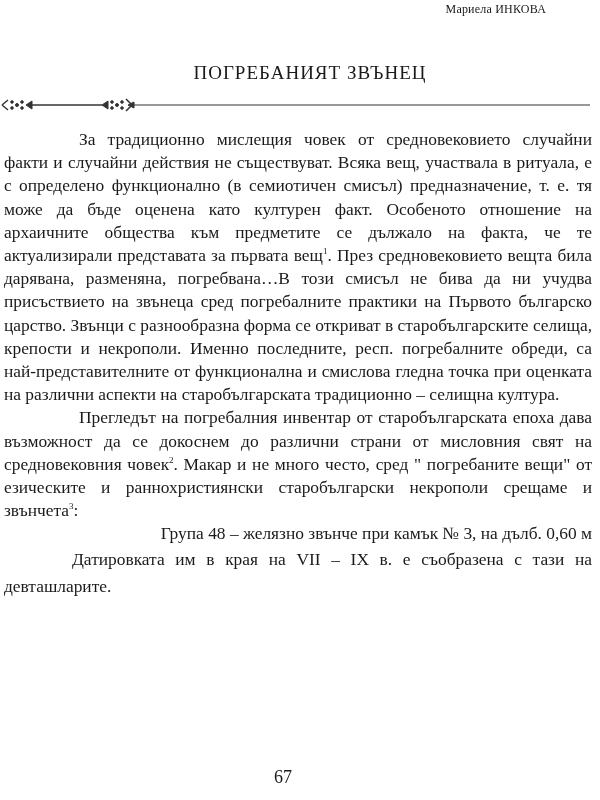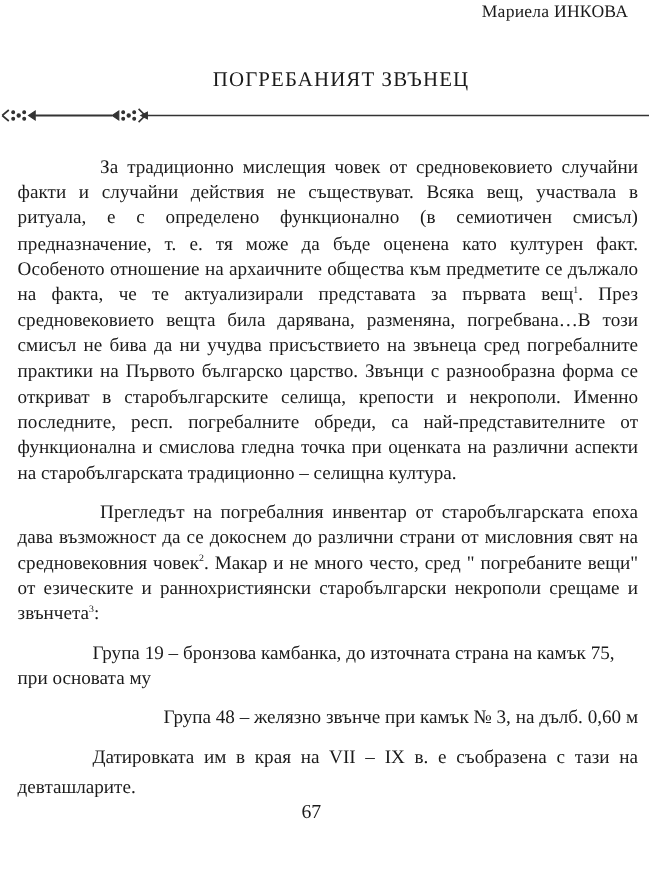--- a/index.html
+++ b/index.html
@@ -1,40 +1,40 @@
 <!DOCTYPE html>
 <html><head>
 <meta charset="utf-8">
 <style>
   html, body { margin:0; padding:0; }
   body {
     width:600px; height:800px; background:#ffffff; position:relative; overflow:hidden;
     font-family:"Liberation Serif","DejaVu Serif",serif; color:#1a1a1a;
   }
   .running-head {
-    position:absolute; top:2px; right:29px;
-    font-size:16px; letter-spacing:0.2px;
+    position:absolute; top:2px; right:54px;
+    font-size:12px; letter-spacing:0.2px;
   }
   .title {
     position:absolute; top:62px; left:0; width:600px; text-align:center;
     font-size:19px; letter-spacing:1px; padding-left:20px; box-sizing:border-box;
   }
   .rule {
     position:absolute; top:97px; left:0; width:592px; height:16px;
   }
   .text {
     position:absolute; top:128px; left:4px; width:588px;
     font-size:17.4px; line-height:23.2px; text-align:justify;
   }
-  .text p { margin:12px; }
+  .text p { margin:0; }
   .ind { text-indent:75px; }
   .ind2 { text-indent:68px; }
   sup { font-size:9px; line-height:0; }
   .pageno {
-    position:absolute; top:728px; left:0; width:548px; text-align:center;
+    position:absolute; top:767px; left:0; width:548px; text-align:center;
     font-size:18px; padding-left:18px; box-sizing:border-box;
   }
 </style>
 </head>
 <body>
 
 <div class="running-head">Мариела ИНКОВА</div>
 
 <div class="title">ПОГРЕБАНИЯТ ЗВЪНЕЦ</div>
 
@@ -56,18 +56,17 @@
       <circle cx="122" cy="11" r="1.3"></circle>
     <path d="M126 2 L132 8 L126 14" stroke-width="1.5" fill="none"></path>
     <path d="M128 8 L134 5 L134 11 Z"></path>
     <line x1="134" y1="8" x2="590" y2="8" stroke-width="1.2"></line>
   </g>
 </svg>
 
 <div class="text">
   <p class="ind"><span>За традиционно мислещия човек от средновековието случайни факти и случайни действия не съществуват. Всяка вещ, участвала в ритуала, е с определено функционално (в семиотичен смисъл) предназначение, т. е. тя може да бъде оценена като културен факт. Особеното отношение на архаичните общества към предметите се дължало на факта, че те актуализирали представата за първата вещ</span><sup>1</sup><span>. През средновековието вещта била дарявана, разменяна, погребвана…В този смисъл не бива да ни учудва присъствието на звънеца сред погребалните практики на Първото българско царство. Звънци с разнообразна форма се откриват в старобългарските селища, крепости и некрополи. Именно последните, респ. погребалните обреди,  са най-представителните от функционална и смислова гледна точка при оценката на различни аспекти на старобългарската традиционно – селищна култура.</span></p>
   <p class="ind"><span>Прегледът на погребалния инвентар от старобългарската епоха дава възможност да се докоснем до различни страни от мисловния свят на средновековния човек</span><sup>2</sup><span>. Макар и не много често, сред " погребаните вещи" от езическите и ранно­християнски старобългарски некрополи срещаме и звънчета</span><sup>3</sup><span>:</span></p>
-  <p class="ind2" style="text-align:left">Група 19 –  бронзова камбанка, до източната страна на камък 75, при основата му</p>
   <p class="ind2" style="text-align:right">Група 48 –  желязно звънче при камък № 3, на дълб. 0,60 м</p>
   <p class="ind2" style="line-height:27px">Датировката им в края на VII – IX  в. е съобразена с тази на девташларите.</p>
 </div>
 
 <div class="pageno">67</div>
 
 </body></html>

